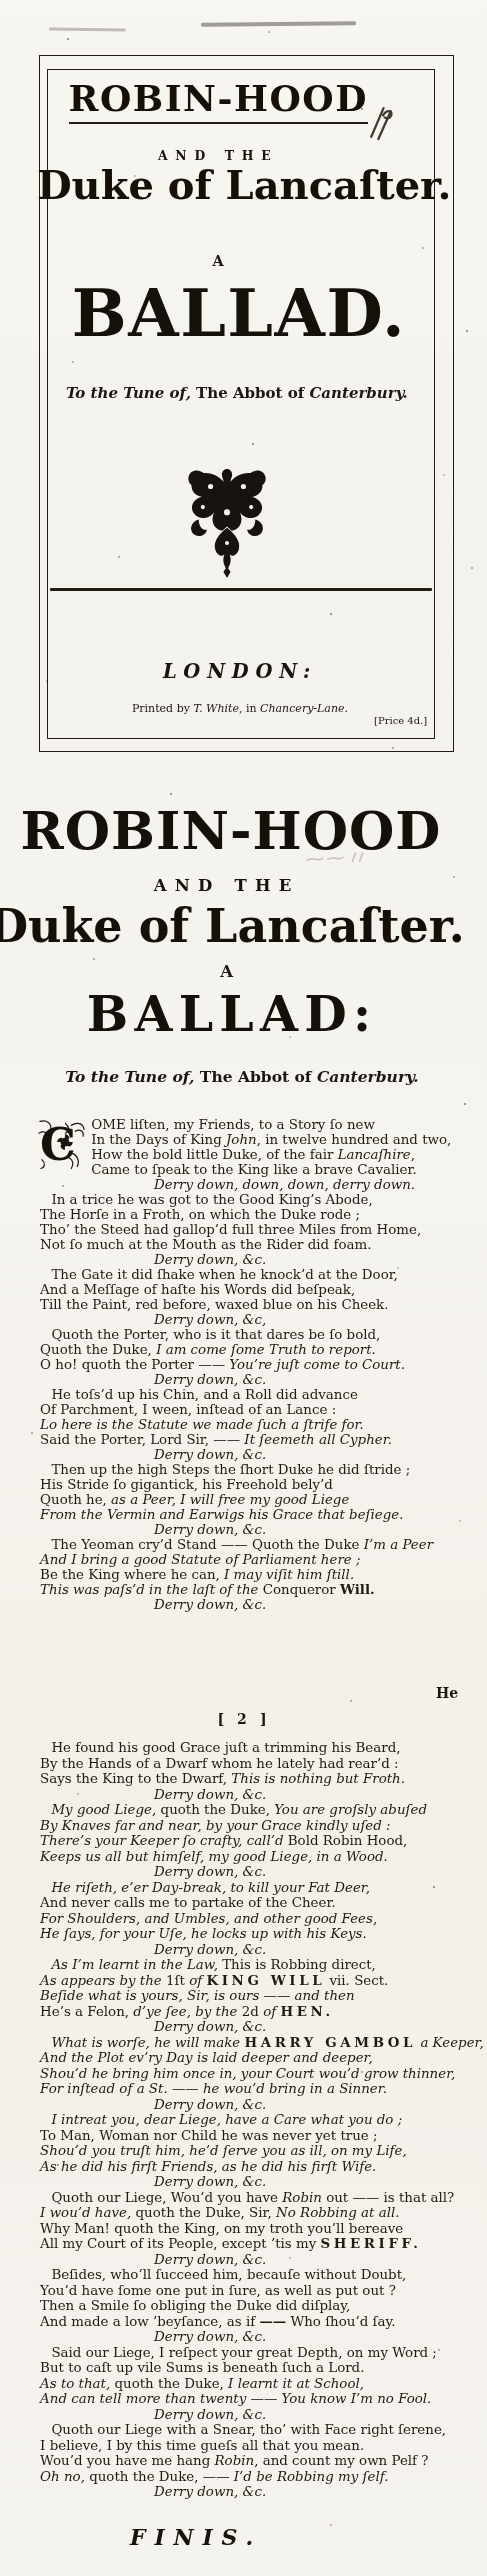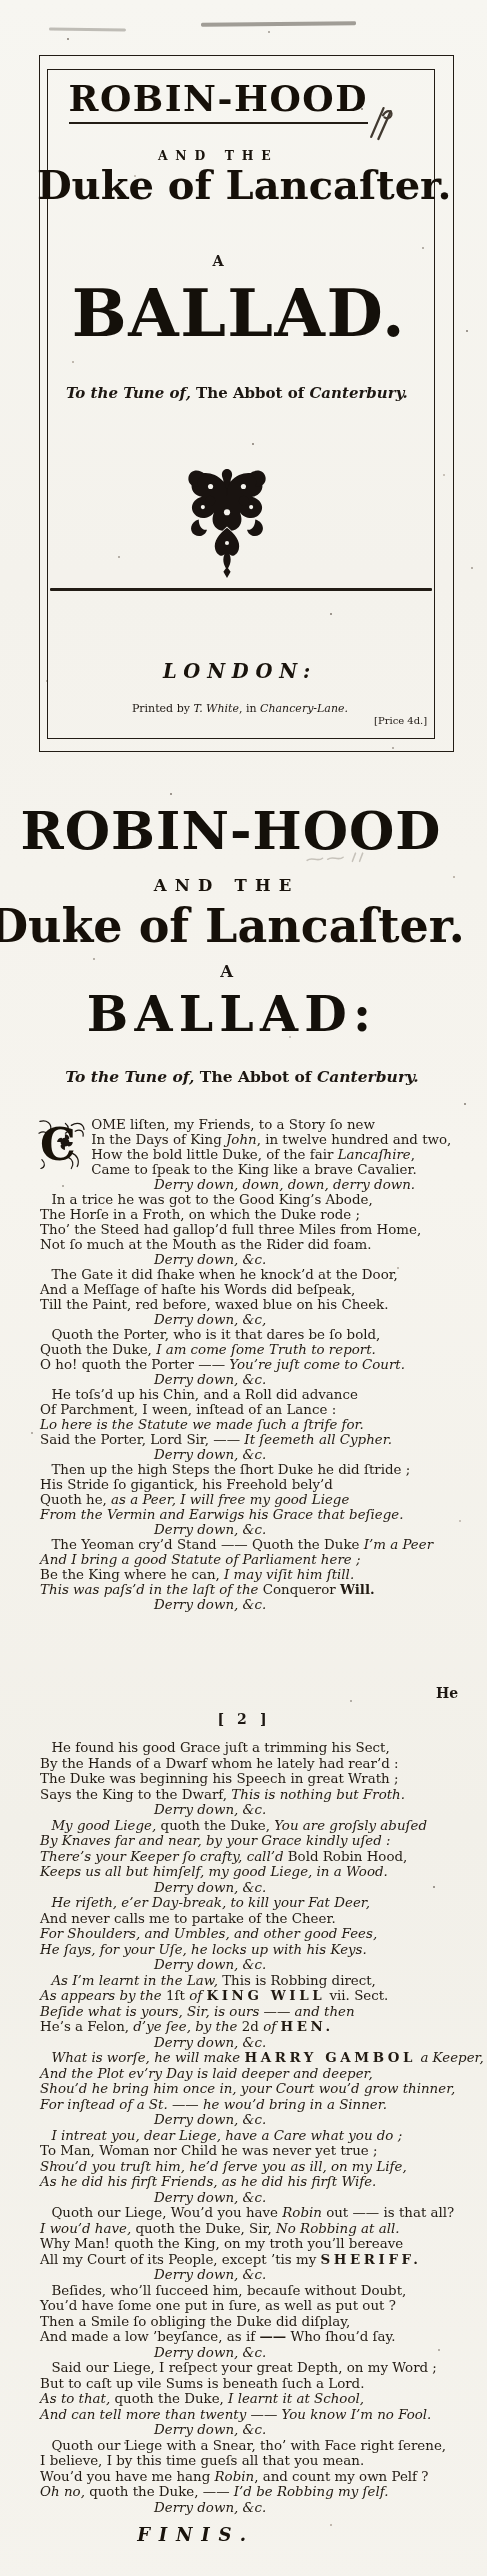--- a/index.html
+++ b/index.html
@@ -52,21 +52,21 @@
   .stanzas{position:absolute;left:37px;width:417px;font-size:13.4px;color:#211a12;}
   .s1{top:1117px;line-height:15px;}
   .s2{top:1740px;line-height:15.5px;}
   .stanza{margin:0;}
   .stanza p{margin:0;padding-left:3.1px;white-space:nowrap;}
   .stanza p.fl{padding-left:14.4px;}
   .stanza p.refrain{padding-left:117px;font-style:italic;}
   .dropcap{float:left;width:49px;height:52px;margin:1px 5.2px 0 0;}
   .catch{position:absolute;left:436px;top:1645px;font-size:14px;font-weight:600;margin-top:40px;}
   .pgnum{position:absolute;left:0;top:1711px;width:488px;text-align:center;font-size:14px;font-weight:600;letter-spacing:4.1px;}
-  .finis{position:absolute;left:0;top:2524px;width:392px;text-align:center;font-size:18px;font-style:italic;font-weight:600;letter-spacing:8.8px;color:#19130c;}
+  .finis{position:absolute;left:0;top:2524px;width:392px;text-align:center;font-size:22px;font-style:italic;font-weight:600;letter-spacing:8.8px;color:#19130c;}
   i{font-style:italic;}
   b{font-weight:700;}
   .sp{letter-spacing:3.6px;font-weight:600;}
 </style>
 </head>
 <body>
 
 <div id="sheet">
   <div class="speck"></div>
   <div class="smudge-a"></div>
@@ -196,23 +196,22 @@
         <p class="line"><i>And I bring a good Statute of Parliament here ;</i></p>
         <p class="line">Be the King where he can, <i>I may viſit him ſtill.</i></p>
         <p class="line"><i>This was paſs’d in the laſt of the</i> Conqueror <b>Will.</b></p>
         <p class="refrain"><i>Derry down, &amp;c.</i></p>
       </div>
     </section>
   <div class="catch">He</div>
   <div class="pgnum">[ 2 ]</div>
   <section id="p2" class="stanzas s2">
       <div class="stanza">
-        <p class="line fl">He found his good Grace juſt a trimming his Sect,</p>
+        <p class="line fl">He found his good Grace juſt a trimming his Beard,</p>
         <p class="line">By the Hands of a Dwarf whom he lately had rear’d :</p>
-        <p class="line">The Duke was beginning his Speech in great Wrath ;</p>
         <p class="line">Says the King to the Dwarf, <i>This is nothing but Froth.</i></p>
         <p class="refrain"><i>Derry down, &amp;c.</i></p>
       </div>
       <div class="stanza">
         <p class="line fl"><i>My good Liege,</i> quoth the Duke, <i>You are groſsly abuſed</i></p>
         <p class="line"><i>By Knaves far and near, by your Grace kindly uſed :</i></p>
         <p class="line"><i>There’s your Keeper ſo crafty, call’d</i> Bold Robin Hood,</p>
         <p class="line"><i>Keeps us all but himſelf, my good Liege, in a Wood.</i></p>
         <p class="refrain"><i>Derry down, &amp;c.</i></p>
       </div>

